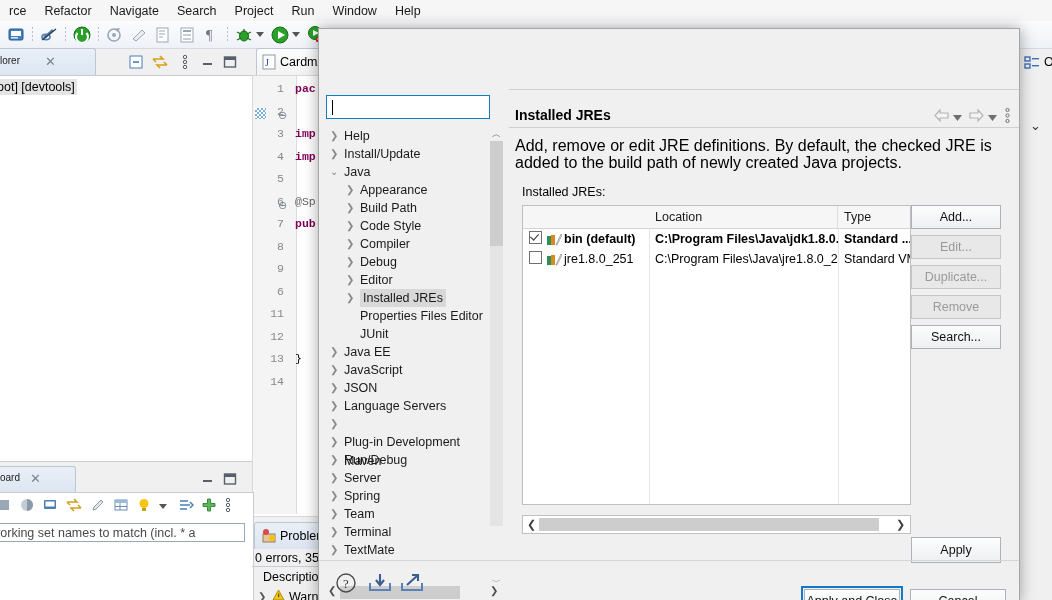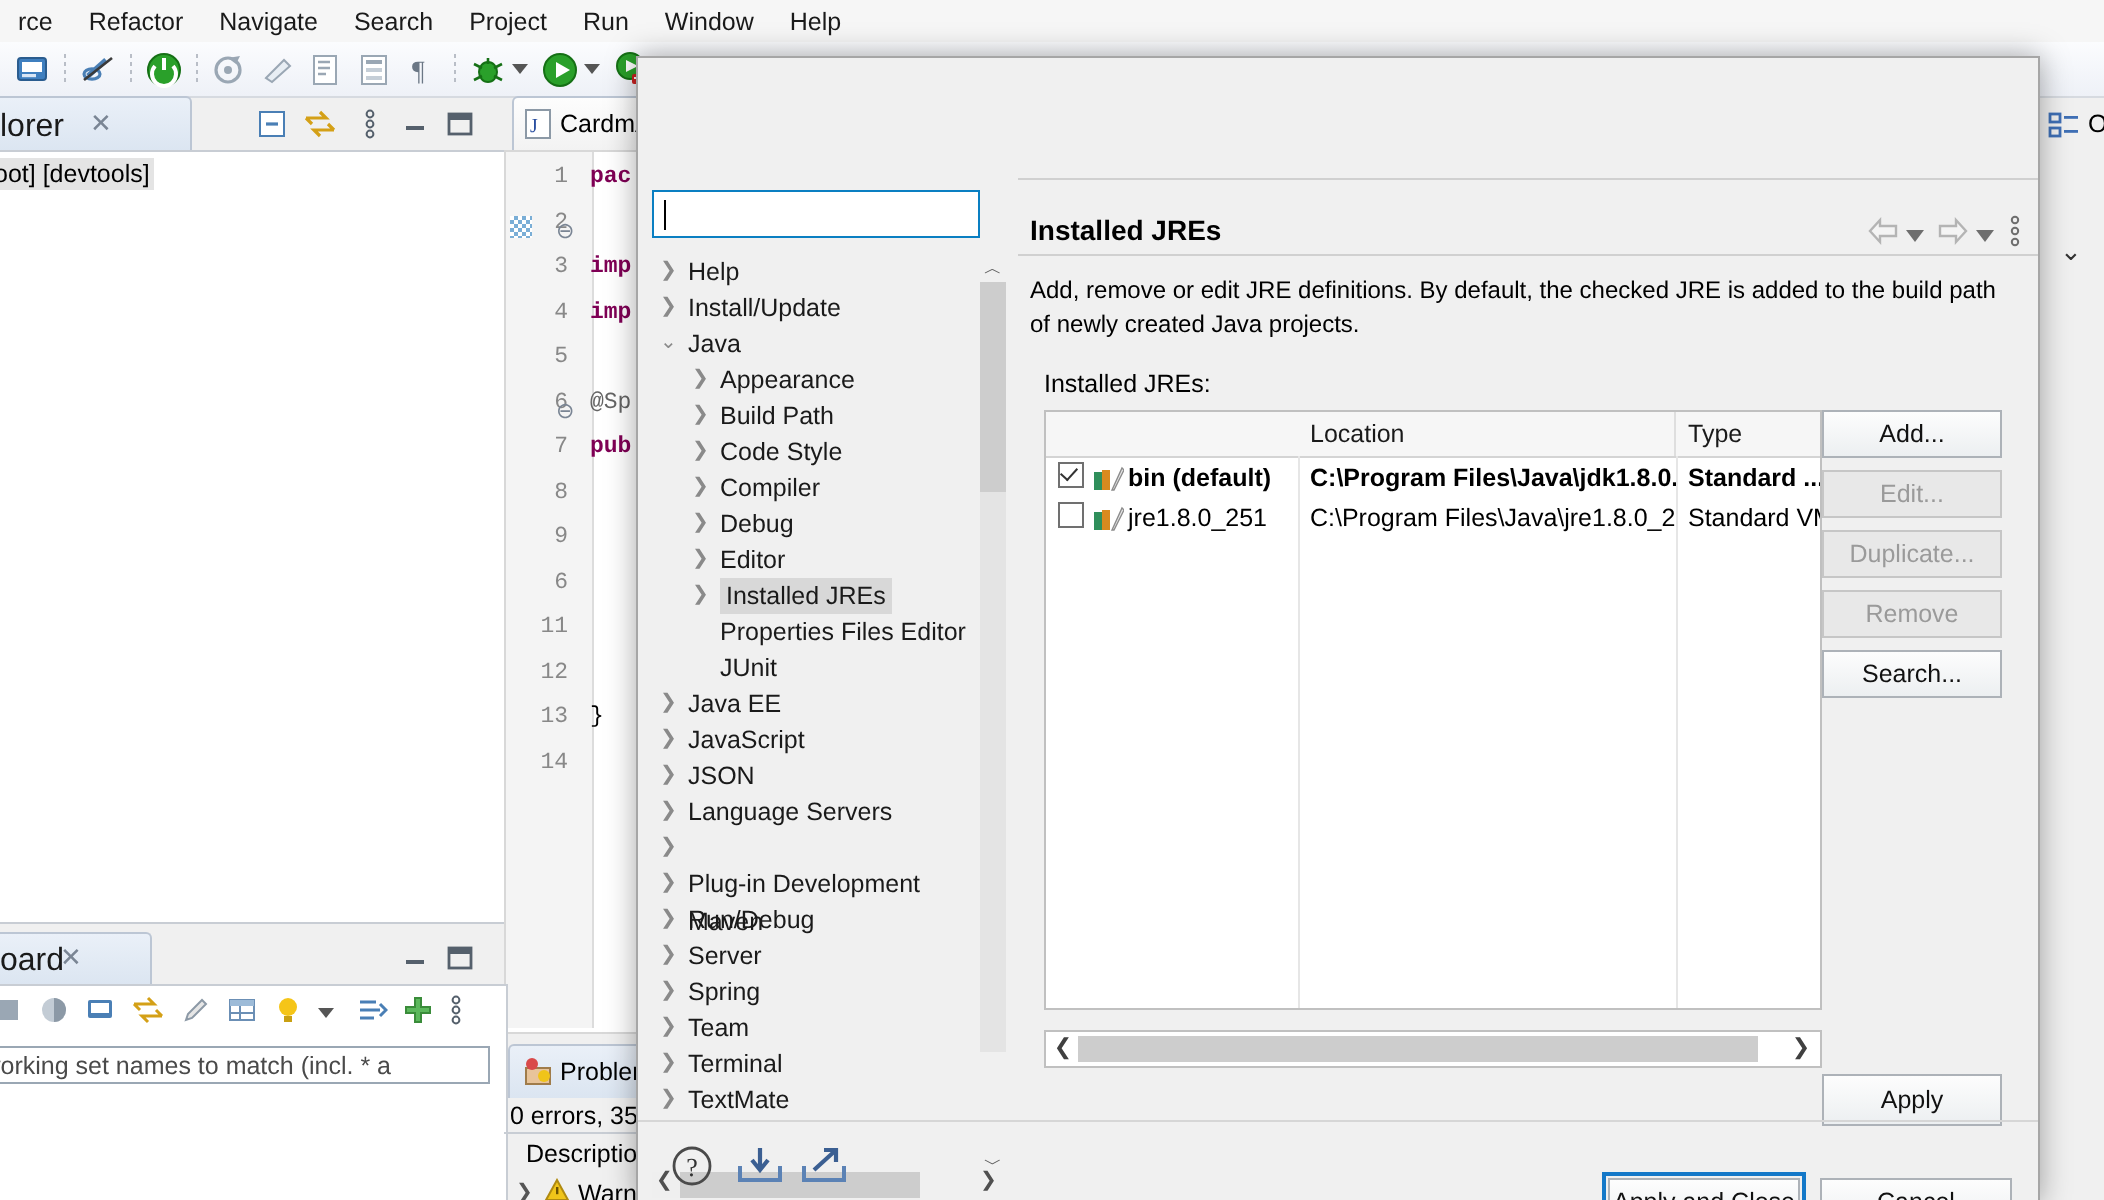--- a/index.html
+++ b/index.html
@@ -19,21 +19,21 @@
   .tbicon{width:22px;height:22px;margin:0 1px;position:relative;display:inline-block;}
   .tbsep{width:1px;height:16px;margin:0 4px;
     background:repeating-linear-gradient(#b9bec7 0 2px,transparent 2px 4px);}
   .caret{width:0;height:0;border-left:4px solid transparent;border-right:4px solid transparent;
     border-top:5px solid #555;margin:0 4px 0 0;}
 
   
   .panel{position:absolute;background:#fff;border:1px solid #c8cdd4;}
   .vtab{position:absolute;background:linear-gradient(#eaf0f8,#dbe5f1);
     border:1px solid #bcc6d4;border-bottom:none;border-radius:3px 3px 0 0;}
-  .vtab-lbl{position:absolute;font-size:16px;color:#1a1a1a;white-space:nowrap;}
+  .vtab-lbl{position:absolute;font-size:10px;color:#1a1a1a;white-space:nowrap;}
   .vtitle{font-size:12.5px;white-space:nowrap;}
 
   
   .gutter{position:absolute;background:#f4f4f4;border-right:1px solid #dcdcdc;}
   .lnum{position:absolute;right:6px;font-family:"Liberation Mono","DejaVu Sans Mono",monospace;
     font-size:11.5px;color:#888;text-align:right;}
   .codeln{position:absolute;font-family:"Liberation Mono","DejaVu Sans Mono",monospace;
     font-size:11.5px;white-space:nowrap;}
   .kw{color:#7f0055;font-weight:bold;}
   .ann{color:#646464;}
@@ -63,21 +63,21 @@
   .tsbtn{position:absolute;left:0;width:13px;height:14px;color:#606060;font-size:9px;
     text-align:center;line-height:14px;}
   .hscroll{position:absolute;left:7px;top:521px;width:177px;height:13px;background:#f0f0f0;}
   .hsthumb{position:absolute;top:0;height:13px;background:#cdcdcd;}
 
   .rightpane{position:absolute;left:190px;top:0;width:510px;height:536px;background:#f0f0f0;}
   .pagehdr{position:absolute;left:0;top:24px;width:510px;height:1px;background:#d0d0d0;}
   .pagetitle{position:absolute;left:6px;top:42px;font-size:14px;font-weight:bold;color:#000;}
   .hdrsep{position:absolute;left:0;top:62px;width:510px;height:1px;background:#d0d0d0;}
   .navbtns{position:absolute;right:8px;top:42px;display:flex;align-items:center;}
-  .desc{position:absolute;left:6px;top:72px;width:492px;font-size:12px;color:#000;
+  .desc{position:absolute;left:6px;top:72px;width:492px;font-size:16px;color:#000;
     line-height:17px;}
   .lbl{position:absolute;font-size:12.5px;color:#000;}
 
   .table{position:absolute;left:13px;top:140px;width:389px;height:300px;background:#fff;
     border:1px solid #c0c0c0;box-sizing:border-box;overflow:hidden;}
   .thead{position:relative;height:22px;background:#f6f6f6;border-bottom:1px solid #d4d4d4;}
   .th{position:absolute;top:0;height:22px;line-height:22px;font-size:12.5px;color:#1a1a1a;
     padding-left:6px;box-sizing:border-box;border-right:1px solid #dedede;}
   .tr{position:relative;height:20px;line-height:20px;font-size:12.5px;white-space:nowrap;}
   .td{position:absolute;top:0;height:20px;overflow:hidden;white-space:nowrap;

